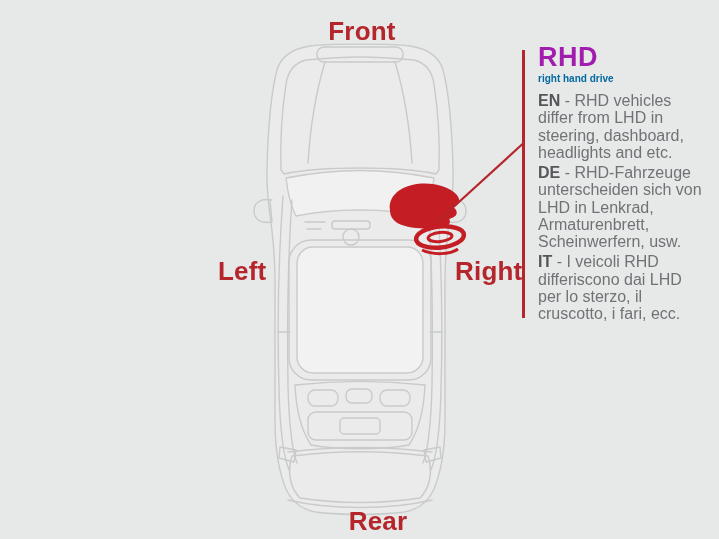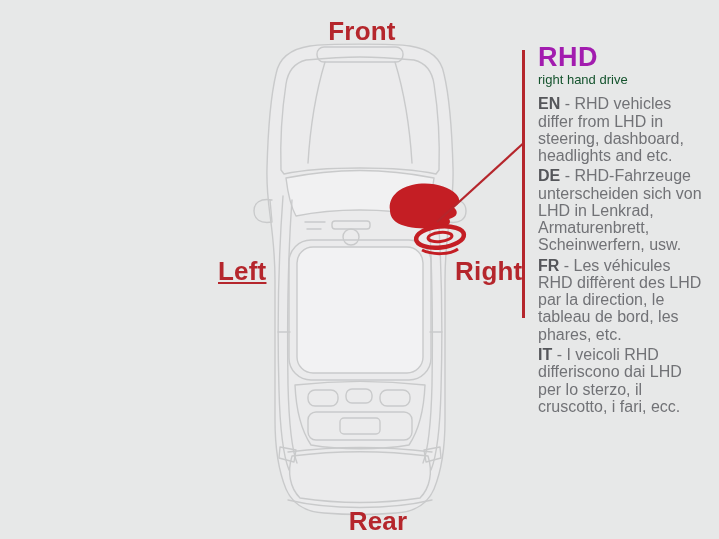--- a/index.html
+++ b/index.html
@@ -7,30 +7,30 @@
     width:719px; height:539px; position:relative; overflow:hidden;
     background:#e7e8e8;
     font-family:"Liberation Sans","DejaVu Sans",sans-serif;
   }
   #scene { position:absolute; left:0; top:0; width:719px; height:539px; }
   .dir-label {
     position:absolute; color:#b5262c; font-weight:800; font-size:26px;
     letter-spacing:.2px; white-space:nowrap;
   }
   #label-front { left:362px; top:16px; transform:translateX(-50%); }
-  #label-left  { left:218px; top:256px;text-decoration:underline; }
+  #label-left  { left:218px; top:256px; }
   #label-right { left:455px; top:256px; }
   #label-rear  { left:378px; top:506px; transform:translateX(-50%); }
   .panel { position:absolute; left:538px; top:44px; width:168px; }
   .panel-title {
     color:#a21caf; font-weight:800; font-size:27px; line-height:1;
     letter-spacing:.5px; margin:0;
   }
   .panel-subtitle {
-    color:#14532d; font-weight:400; font-size:13px; line-height:1.1;
+    color:#0369a1; font-weight:700; font-size:10px; line-height:1.1;
     margin:2px 0 8px 0;
   }
   .entry { margin:0 0 3px 0; font-size:16px; line-height:1.08; color:#717276; }
   .entry b { color:#55565a; font-weight:700; }
 </style>
 </head>
 <body>
 
 <svg id="scene" viewBox="0 0 719 539" aria-hidden="true">
 
@@ -110,16 +110,15 @@
 <div id="label-left" class="dir-label">Left</div>
 <div id="label-right" class="dir-label">Right</div>
 <div id="label-rear" class="dir-label">Rear</div>
 
 <div class="panel">
   <h1 class="panel-title">RHD</h1>
   <div class="panel-subtitle">right hand drive</div>
   <div>
       <p class="entry"><b>EN</b><span> - RHD vehicles differ from LHD in steering, dashboard, headlights and etc.</span></p>
       <p class="entry"><b>DE</b><span> - RHD-Fahrzeuge unterscheiden sich von LHD in Lenkrad, Armaturenbrett, Scheinwerfern, usw.</span></p>
-      <p class="entry"><b>FR</b><span> - Les véhicules RHD diffèrent des LHD par la direction, le tableau de bord, les phares, etc.</span></p>
       <p class="entry"><b>IT</b><span> - I veicoli RHD differiscono dai LHD per lo sterzo, il cruscotto, i fari, ecc.</span></p>
     </div>
 </div>
 
 </body></html>

